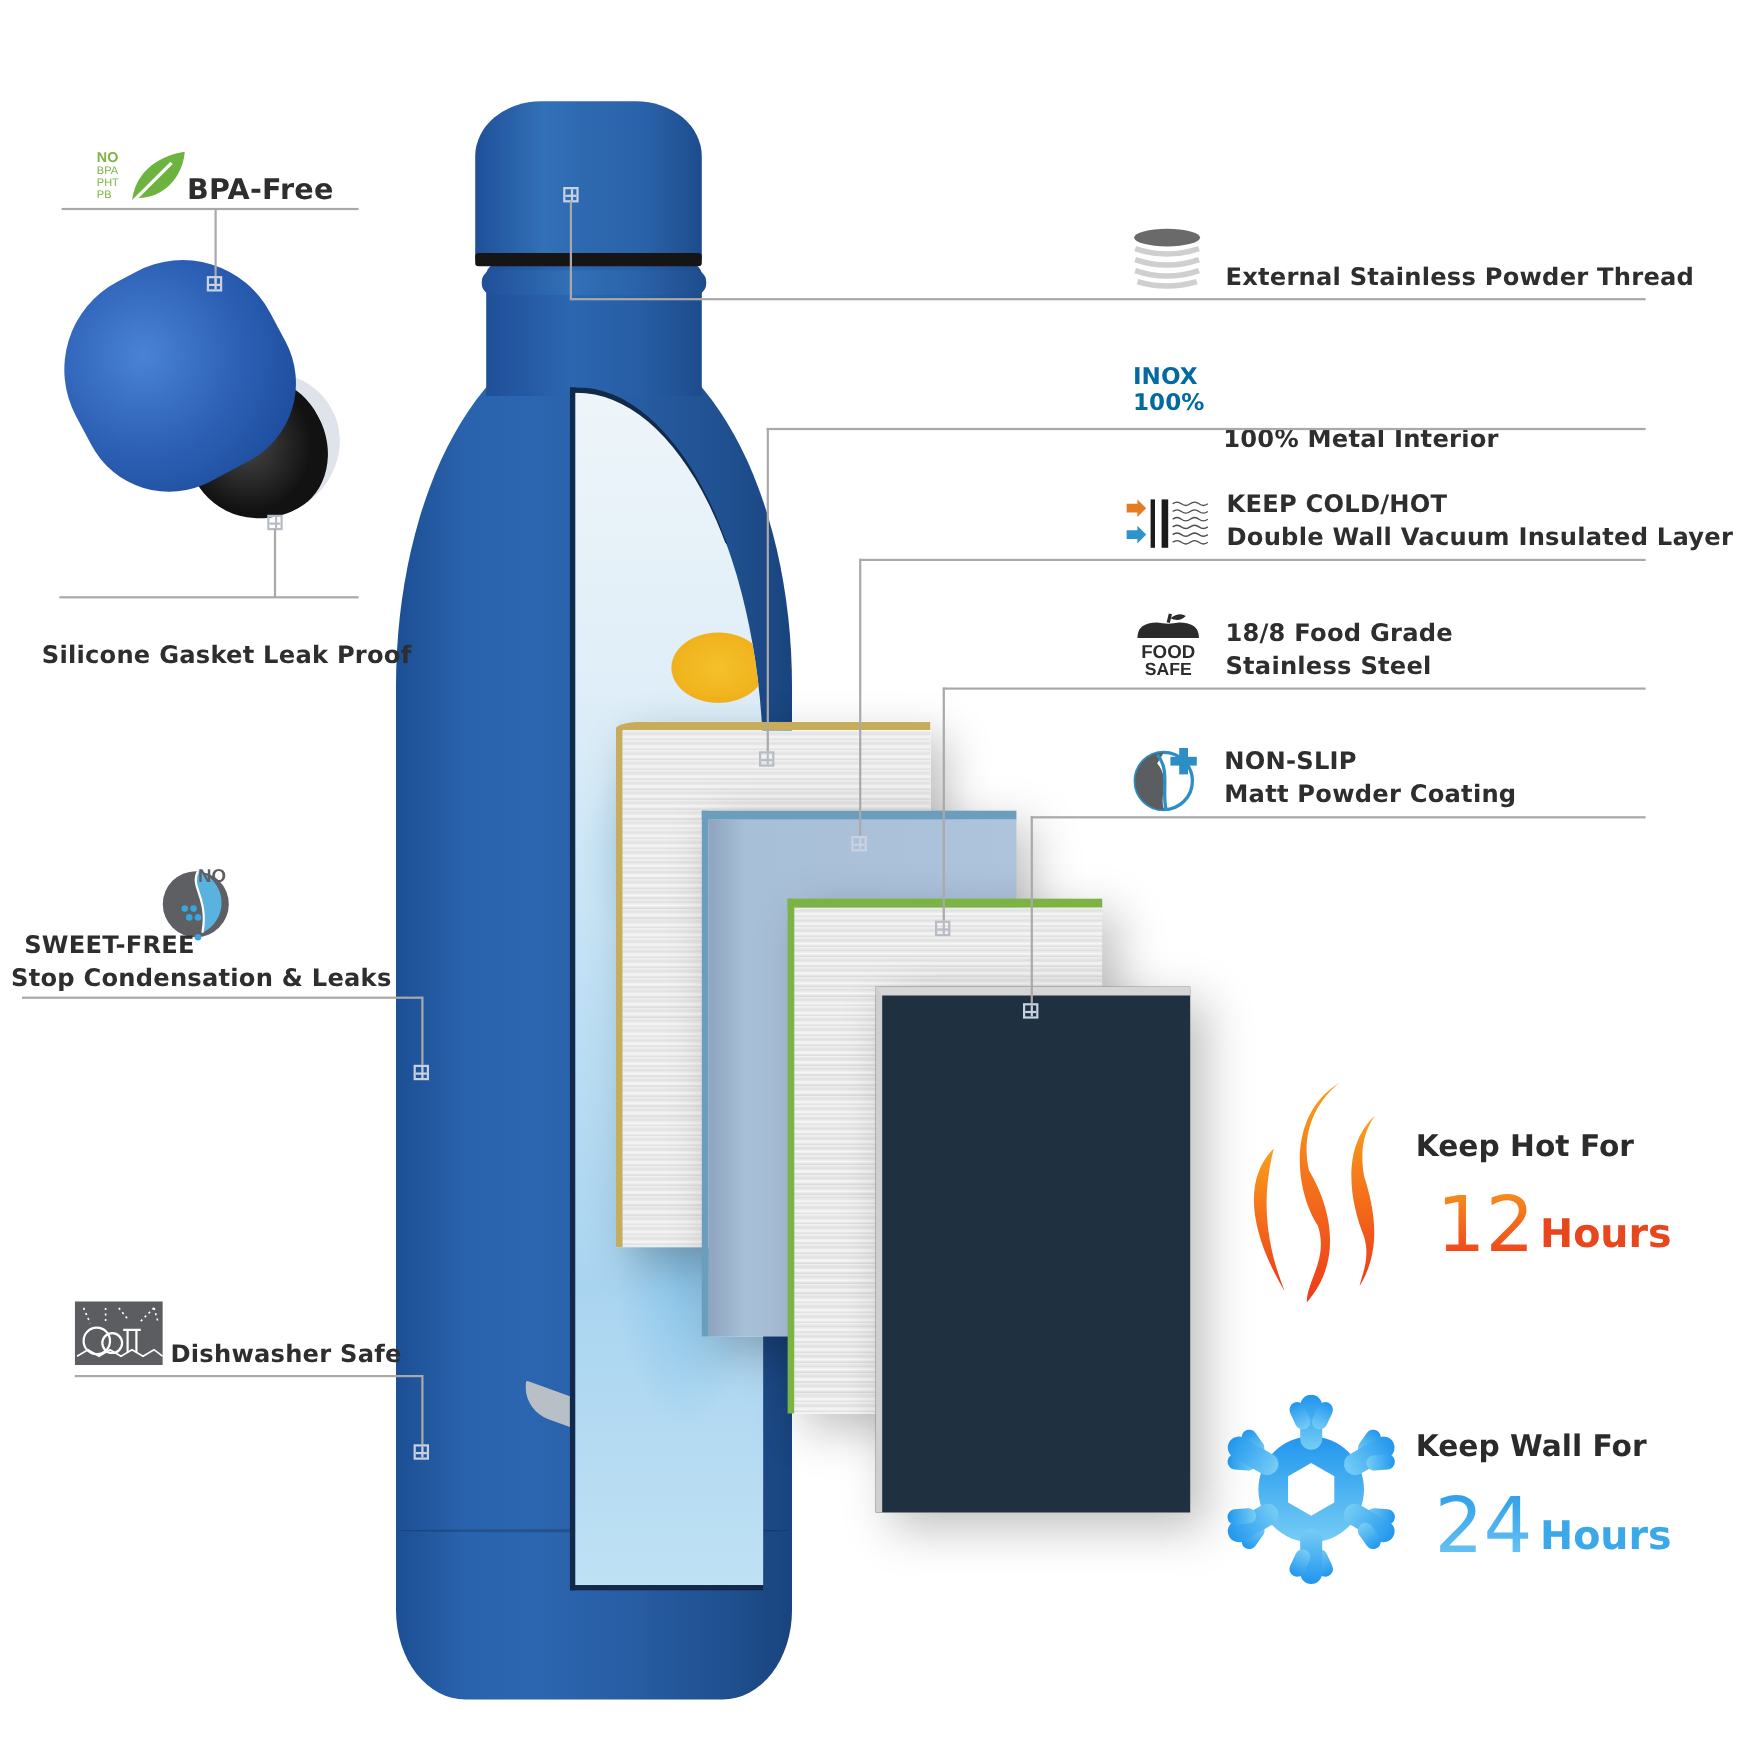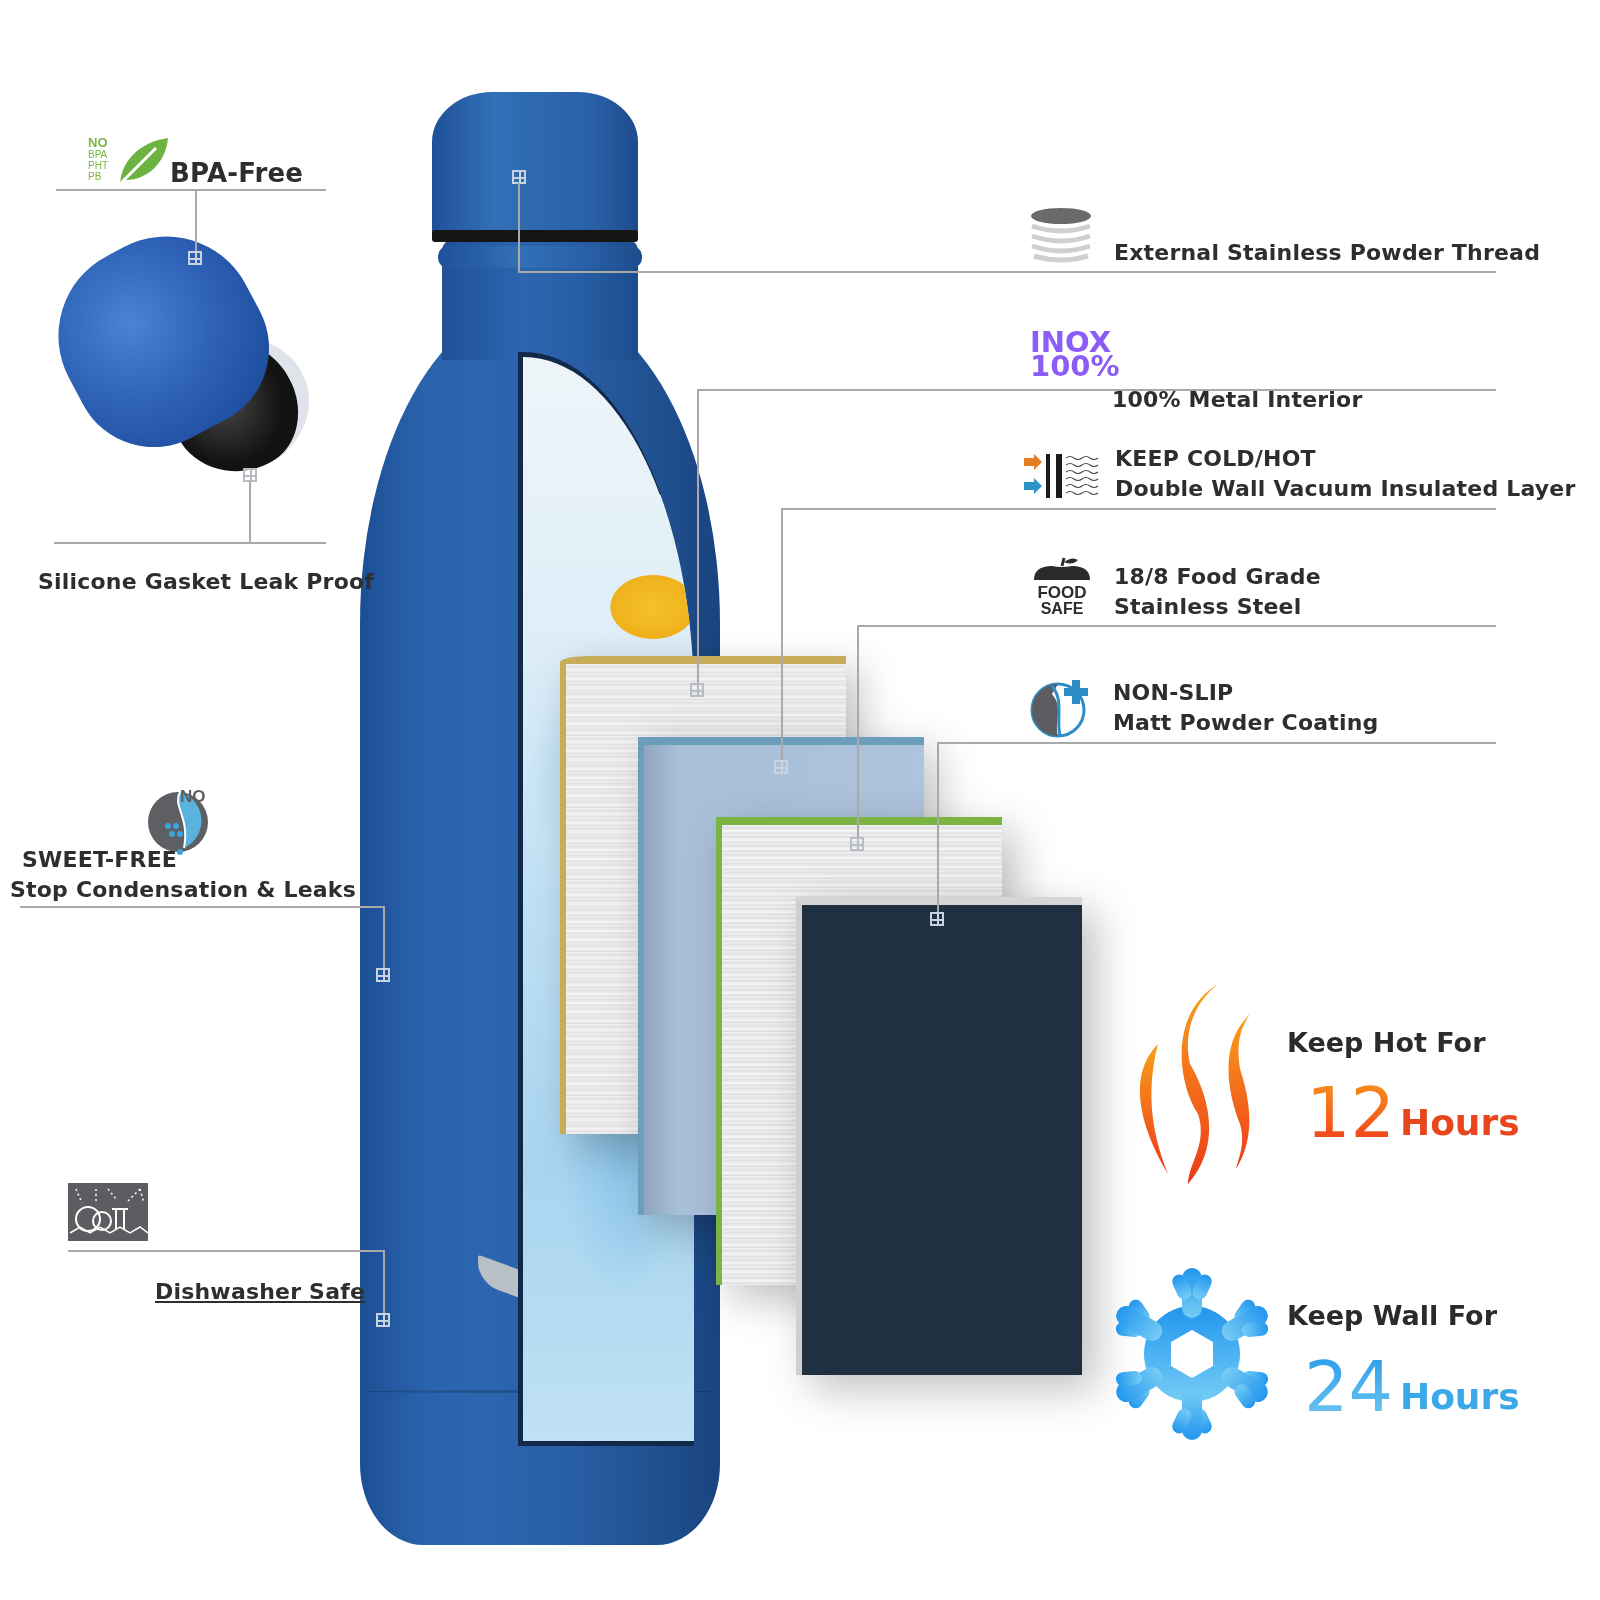--- a/index.html
+++ b/index.html
@@ -59,21 +59,21 @@
   .cap2 { left: 62px; top: 240px; width: 200px; height: 200px;
     background: radial-gradient(circle at 40% 35%, #4a83d6 0%, #2f63b8 45%, #1f4fa0 80%);
     border-radius: 45% 45% 40% 40%; transform: rotate(-28deg); }
   .cap2-seal { left: 170px; top: 340px; width: 140px; height: 130px;
     background: radial-gradient(ellipse at 45% 40%, #4a4a4a 0%, #121212 60%);
     border-radius: 50%; transform: rotate(-28deg); border-right: 14px solid #dfe4ea; box-sizing: border-box; }
 
   
   .bpa-icon { left: 86px; top: 134px; width: 86px; height: 52px; }
   .thread-icon { left: 1028px; top: 206px; width: 66px; height: 58px; }
-  .inox-icon { left: 1030px; top: 330px; font-weight: 700; font-size: 29px; line-height: 24px; color: #8b5cf6; }
+  .inox-icon { left: 1030px; top: 330px; font-weight: 700; font-size: 21px; line-height: 24px; color: #0369a1; }
   .vac-icon { left: 1024px; top: 452px; width: 80px; height: 48px; }
   .food-icon { left: 1030px; top: 556px; width: 64px; height: 60px; }
   .nonslip-icon { left: 1030px; top: 678px; width: 64px; height: 60px; }
   .sweat-icon { left: 146px; top: 786px; width: 68px; height: 70px; }
   .dish-icon { left: 68px; top: 1183px; width: 80px; height: 58px; }
   .flame-icon { left: 1128px; top: 984px; width: 130px; height: 200px; }
   .snow-icon { left: 1106px; top: 1268px; width: 172px; height: 172px; }
 
   .big-title { font-size: 27px; font-weight: 600; color: #2b2b2b; white-space: nowrap; }
   .big-num-hot { font-size: 70px; font-weight: 500; color: #f0531e; line-height: 70px;
@@ -112,21 +112,21 @@
   <path d="M34 50 L 70 14" stroke="#ffffff" stroke-width="3"></path>
 </svg>
 <div class="abs lbl" style="left:170px; top:158px; font-size:26px;">BPA-Free</div>
 <div class="hline" style="left:56px; top:189px; width:270px;"></div>
 <div class="vline" style="left:195px; top:189px; height:68px;"></div>
 <div class="marker light" style="left:188px; top:251px;"></div>
 
 <div class="marker" style="left:243px; top:468px;"></div>
 <div class="vline" style="left:249px; top:481px; height:62px;"></div>
 <div class="hline" style="left:54px; top:542px; width:272px;"></div>
-<div class="abs lbl" style="left:38px; top:567px;">Silicone Gasket Leak Proof</div>
+<div class="abs lbl" style="left:38px; top:582px;">Silicone Gasket Leak Proof</div>
 
 <svg class="abs sweat-icon" viewBox="0 0 68 70">
   <circle cx="32" cy="36" r="30" fill="#5d5f62"></circle>
   <path d="M34 6 C 26 20, 44 30, 38 62 A 30 30 0 0 0 34 6 Z" fill="#5ab3df"></path>
   <path d="M34 6 C 26 20, 44 30, 38 62" stroke="#ffffff" stroke-width="2" fill="none"></path>
   <circle cx="22" cy="40" r="3" fill="#3aa4dc"></circle>
     <circle cx="30" cy="40" r="3" fill="#3aa4dc"></circle>
   <circle cx="26" cy="48" r="3" fill="#3aa4dc"></circle>
     <circle cx="34" cy="48" r="3" fill="#3aa4dc"></circle>
   <circle cx="34" cy="66" r="3" fill="#3aa4dc"></circle>
@@ -145,21 +145,21 @@
       <path d="M28 6 L 28 18"></path>
       <path d="M40 6 L 48 16"></path>
       <path d="M72 6 L 60 18"></path>
       <path d="M72 6 L 76 20"></path>
   </g>
   <circle cx="20" cy="36" r="12" fill="none" stroke="#ffffff" stroke-width="2"></circle>
   <circle cx="34" cy="38" r="9" fill="none" stroke="#ffffff" stroke-width="2"></circle>
   <path d="M48 26 L 48 46 M 56 26 L 56 46 M 44 26 L 60 26" stroke="#ffffff" stroke-width="2"></path>
   <path d="M2 50 L 12 44 L 22 50 L 32 44 L 42 50 L 52 44 L 62 50 L 72 44 L 80 50" stroke="#ffffff" stroke-width="1.5" fill="none"></path>
 </svg>
-<div class="abs lbl" style="left:155px; top:1277px;text-decoration:underline;">Dishwasher Safe</div>
+<div class="abs lbl" style="left:155px; top:1217px;">Dishwasher Safe</div>
 <div class="hline" style="left:68px; top:1250px; width:316px;"></div>
 <div class="vline" style="left:383px; top:1250px; height:63px;"></div>
 <div class="marker light" style="left:376px; top:1313px;"></div>
 
 <div class="marker light" style="left:512px; top:170px;"></div>
 <div class="vline" style="left:518px; top:183px; height:89px;"></div>
 <div class="hline" style="left:518px; top:271px; width:978px;"></div>
 <svg class="abs thread-icon" viewBox="0 0 66 58">
   <ellipse cx="33" cy="10" rx="30" ry="8" fill="#6a6a6a"></ellipse>
   <g fill="none" stroke="#cfcfcf" stroke-width="5">

